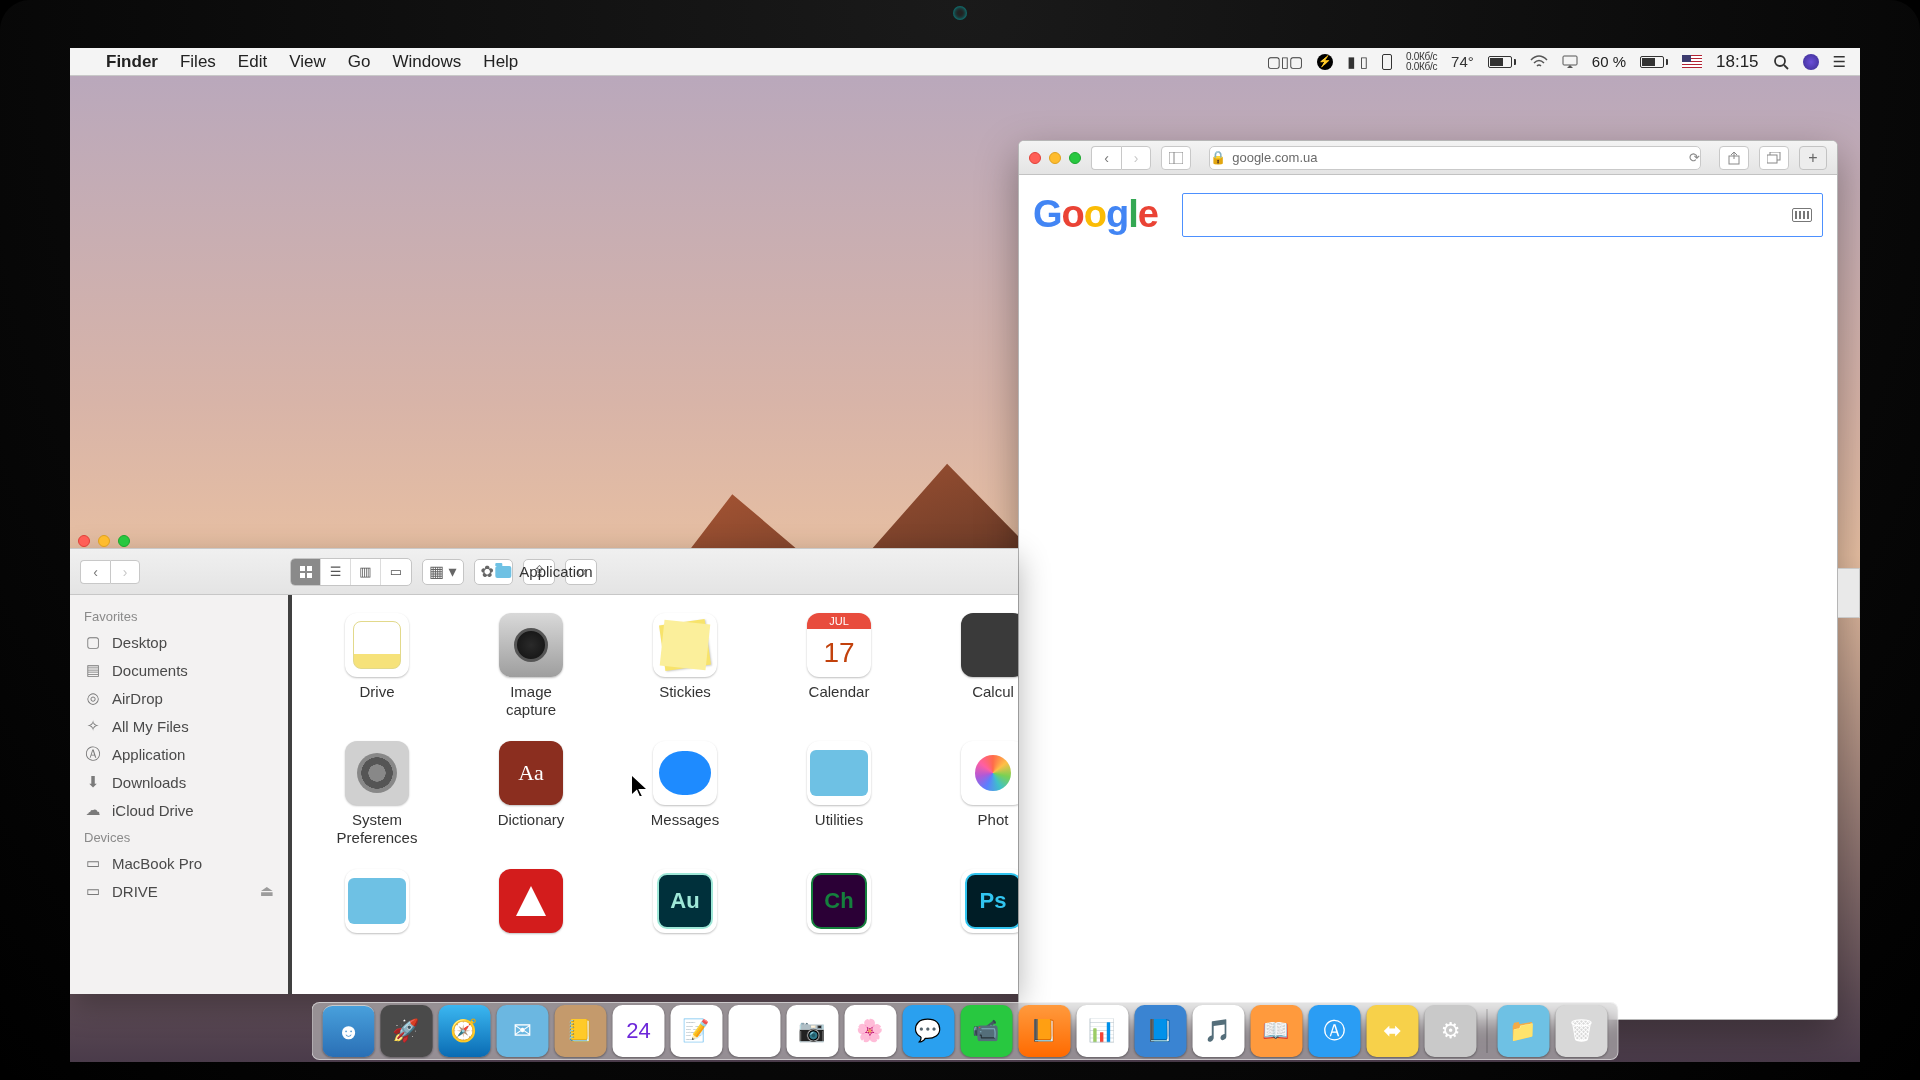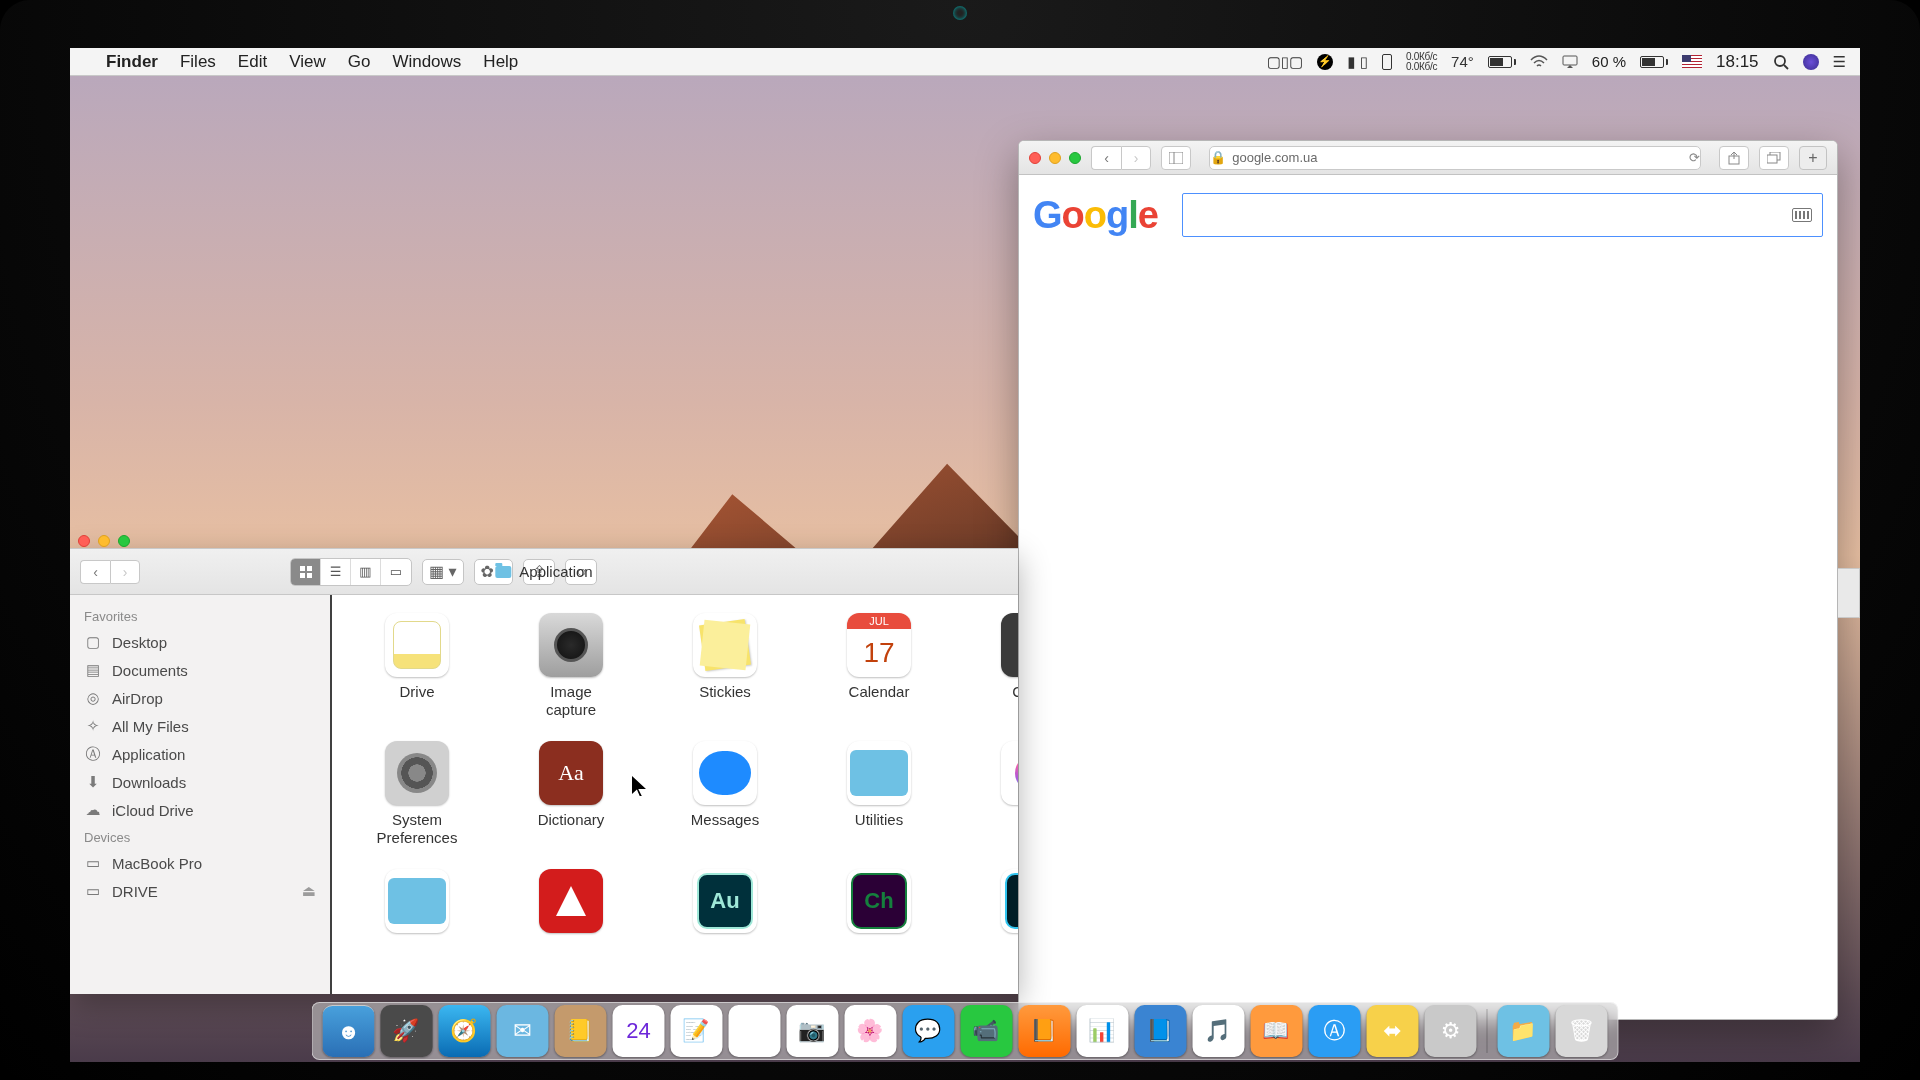--- a/index.html
+++ b/index.html
@@ -72,21 +72,21 @@
   .nav-btn { width:30px; height:24px; border:1px solid #c8c8c8; background:#fff; border-radius:4px; display:flex; align-items:center; justify-content:center; color:#777; font-size:14px; }
   .nav-pair { display:flex; }
   .nav-pair .nav-btn:first-child{border-right:none;border-radius:4px 0 0 4px;}
   .nav-pair .nav-btn:last-child{border-radius:0 4px 4px 0;}
   .addr {
     flex:1; height:24px; border:1px solid #c9c9c9; border-radius:5px; background:#fff;
     display:flex; align-items:center; justify-content:center; gap:6px; font-size:13px; color:#6a6a6a; margin:0 8px;
   }
   .tab-plus{width:28px;height:24px;border:1px solid #c3c3c3;background:#ededed;border-radius:4px;display:flex;align-items:center;justify-content:center;color:#666;}
   .safari-body { padding:18px 14px; }
-  .google-row { display:flex; align-items:center; gap:24px; }
+  .google-row { display:flex; gap:24px; }
   .google-logo { font-size:38px; font-weight:700; letter-spacing:-1px; }
   .google-logo span:nth-child(1){color:#4285F4;}
   .google-logo span:nth-child(2){color:#EA4335;}
   .google-logo span:nth-child(3){color:#FBBC05;}
   .google-logo span:nth-child(4){color:#4285F4;}
   .google-logo span:nth-child(5){color:#34A853;}
   .google-logo span:nth-child(6){color:#EA4335;}
   .google-search{
     flex:1; height:44px; border:1px solid #4d90fe; border-radius:2px;
     display:flex; align-items:center; padding:0 10px; background:#fff;
@@ -110,21 +110,21 @@
   .finder-wintitle{position:absolute;left:50%;transform:translateX(-50%);display:flex;align-items:center;gap:8px;font-size:15px;color:#333;}
   .mini-folder{width:16px;height:12px;background:#6ec1e4;border-radius:2px;position:relative;}
   .mini-folder::before{content:"";position:absolute;left:0;top:-3px;width:7px;height:3px;background:#6ec1e4;border-radius:1px 1px 0 0;}
   .toolbar-group{display:flex;gap:0;border:1px solid #c5c5c5;border-radius:5px;overflow:hidden;background:#fff;}
   .tb-btn{width:30px;height:26px;display:flex;align-items:center;justify-content:center;color:#555;border-right:1px solid #dcdcdc;font-size:13px;}
   .tb-btn:last-child{border-right:none;}
   .tb-btn.active{background:#8a8a8a;color:#fff;}
   .tb-single{border:1px solid #c5c5c5;border-radius:5px;background:#fff;height:26px;min-width:32px;display:flex;align-items:center;justify-content:center;color:#666;}
 
   .finder-body{flex:1;display:flex;overflow:hidden;}
-  .sidebar{width:262px;background:#f3f2f2;border-right:2px solid #404040;padding:8px 0;font-size:15px;color:#4a4a4a;overflow:hidden;}
+  .sidebar{width:222px;background:#f3f2f2;border-right:4px solid #404040;padding:8px 0;font-size:15px;color:#4a4a4a;overflow:hidden;}
   .sb-header{padding:6px 14px 4px;color:#8a8a8a;font-size:13px;}
   .sb-item{display:flex;align-items:center;gap:10px;padding:5px 14px;cursor:default;}
   .sb-icon{width:18px;height:18px;display:flex;align-items:center;justify-content:center;color:#7a7a7a;}
   .eject{margin-left:auto;color:#9c9c9c;}
 
   .grid{flex:1;padding:18px 20px;display:grid;grid-template-columns:repeat(5,130px);gap:22px 24px;align-content:start;overflow:hidden;}
   .app{display:flex;flex-direction:column;align-items:center;text-align:center;font-size:15px;color:#333;gap:6px;}
   .app .icon{width:64px;height:64px;border-radius:12px;display:flex;align-items:center;justify-content:center;font-size:24px;color:#fff;box-shadow:0 1px 2px rgba(0,0,0,.25);}
   .app .label{line-height:18px;}
   .ic-notes{background:#fff;} .ic-notes::after{content:"";width:46px;height:46px;border-radius:8px;background:linear-gradient(#fff 70%,#f6e27a 70%);border:1px solid #e2d98b;}

